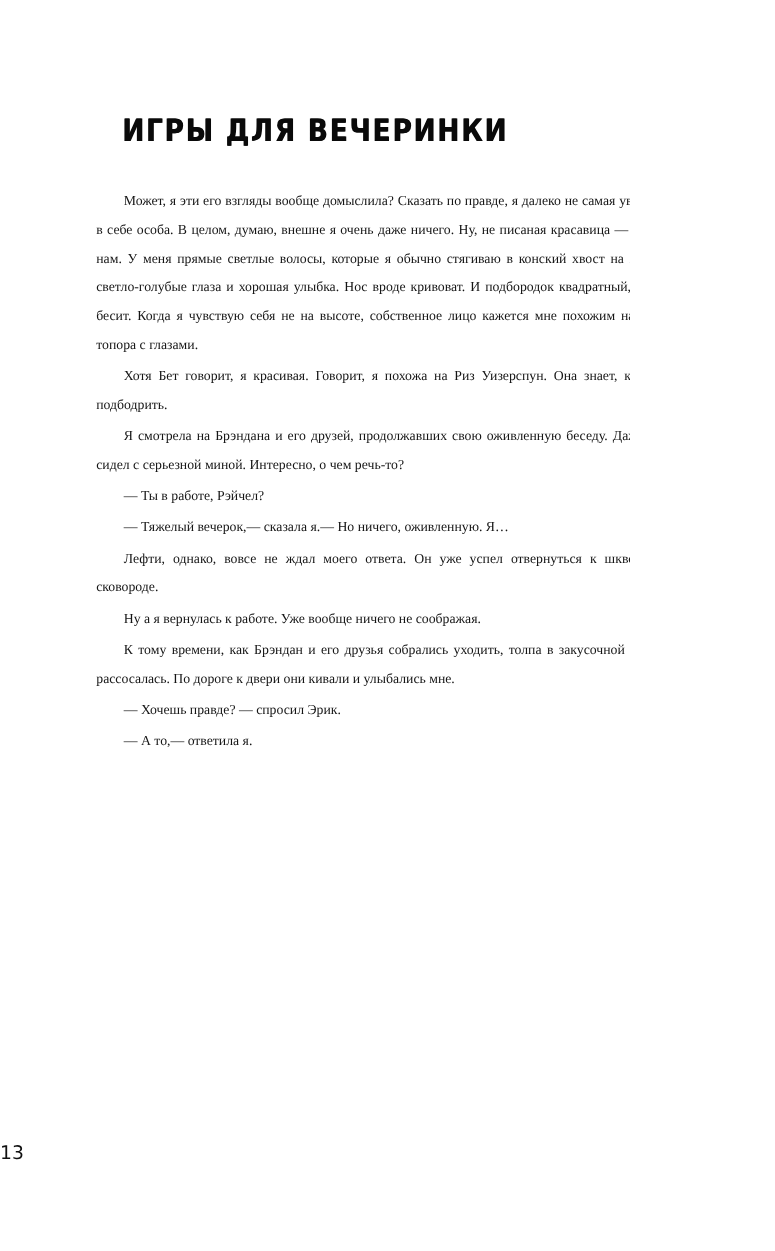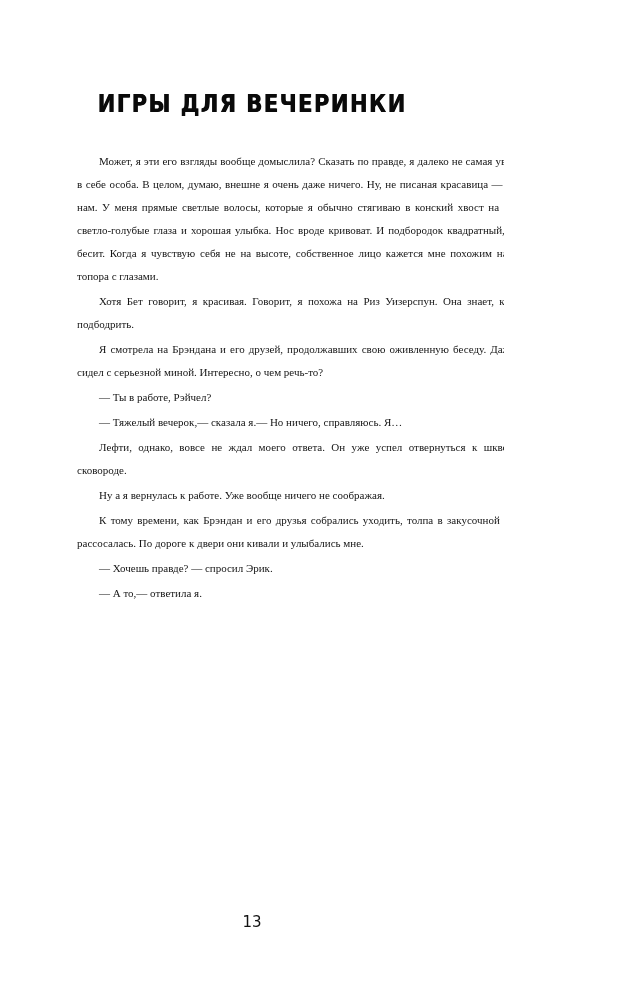--- a/index.html
+++ b/index.html
@@ -44,38 +44,37 @@
     text-indent: 22px;
     font-size: 11px;
     line-height: 23px;
     color: #151515;
   }
   .page-number {
     position: absolute;
     top: 913px;
     left: 0;
     right: 0;
-    text-align: center;
     font-family: "DejaVu Sans", sans-serif;
     font-size: 15px;
     color: #111111;
   }
 </style>
 </head>
 <body>
 
 <div class="page">
   <h1 class="title">ИГРЫ ДЛЯ ВЕЧЕРИНКИ</h1>
 
   <div class="body-text" id="paragraphs">
       <p>Может, я эти его взгляды вообще домыслила? Сказать по правде, я далеко не самая уверенная в себе особа. В целом, думаю, внешне я очень даже ничего. Ну, не писаная красавица — куда уж нам. У меня прямые светлые волосы, которые я обычно стягиваю в конский хвост на затылке, светло-голубые глаза и хорошая улыбка. Нос вроде кривоват. И подбородок квадратный, ужасно бесит. Когда я чувствую себя не на высоте, собственное лицо кажется мне похожим на лезвие топора с глазами.</p>
       <p>Хотя Бет говорит, я красивая. Говорит, я похожа на Риз Уизерспун. Она знает, как меня подбодрить.</p>
       <p>Я смотрела на Брэндана и его друзей, продолжавших свою оживленную беседу. Даже Эрик сидел с серьезной миной. Интересно, о чем речь-то?</p>
       <p>— Ты в работе, Рэйчел?</p>
-      <p>— Тяжелый вечерок,— сказала я.— Но ничего, справляюсь. Я…</p>
+      <p>— Тяжелый вечерок,— сказала я.— Но ничего, оживленную. Я…</p>
       <p>Лефти, однако, вовсе не ждал моего ответа. Он уже успел отвернуться к шкворчащей сковороде.</p>
       <p>Ну а я вернулась к работе. Уже вообще ничего не соображая.</p>
       <p>К тому времени, как Брэндан и его друзья собрались уходить, толпа в закусочной немного рассосалась. По дороге к двери они кивали и улыбались мне.</p>
       <p>— Хочешь правде? — спросил Эрик.</p>
       <p>— А то,— ответила я.</p>
     </div>
 
   <div class="page-number">13</div>
 </div>
 

